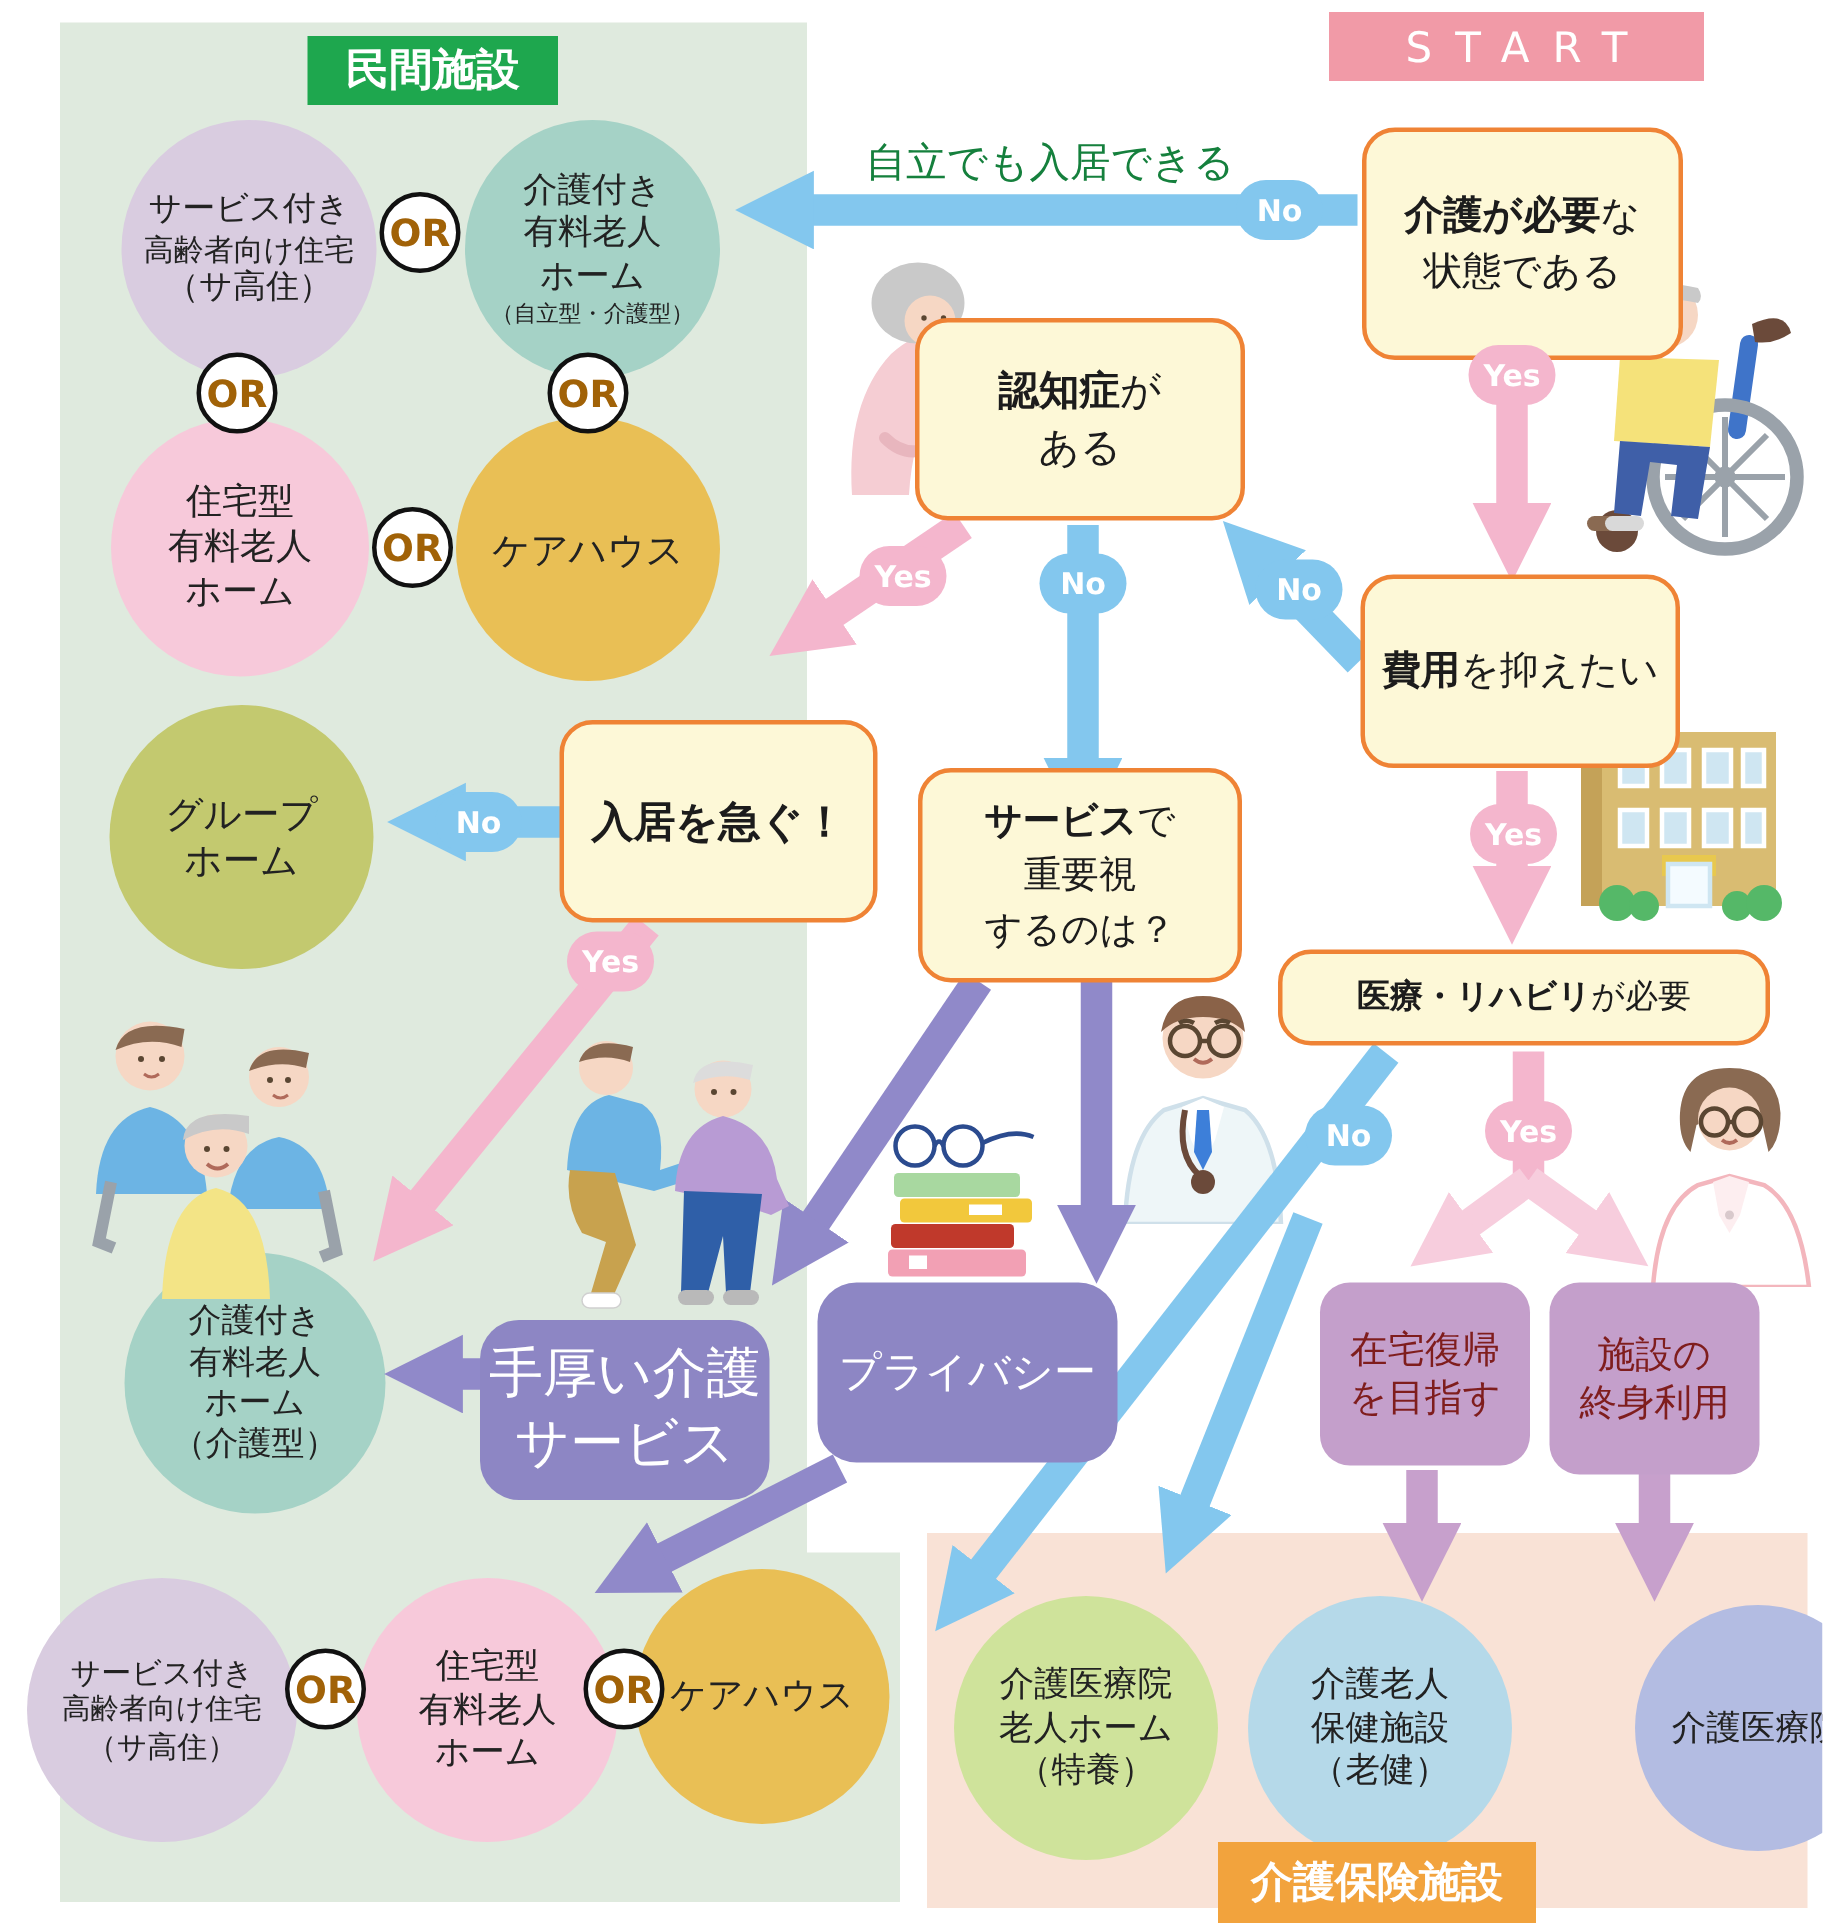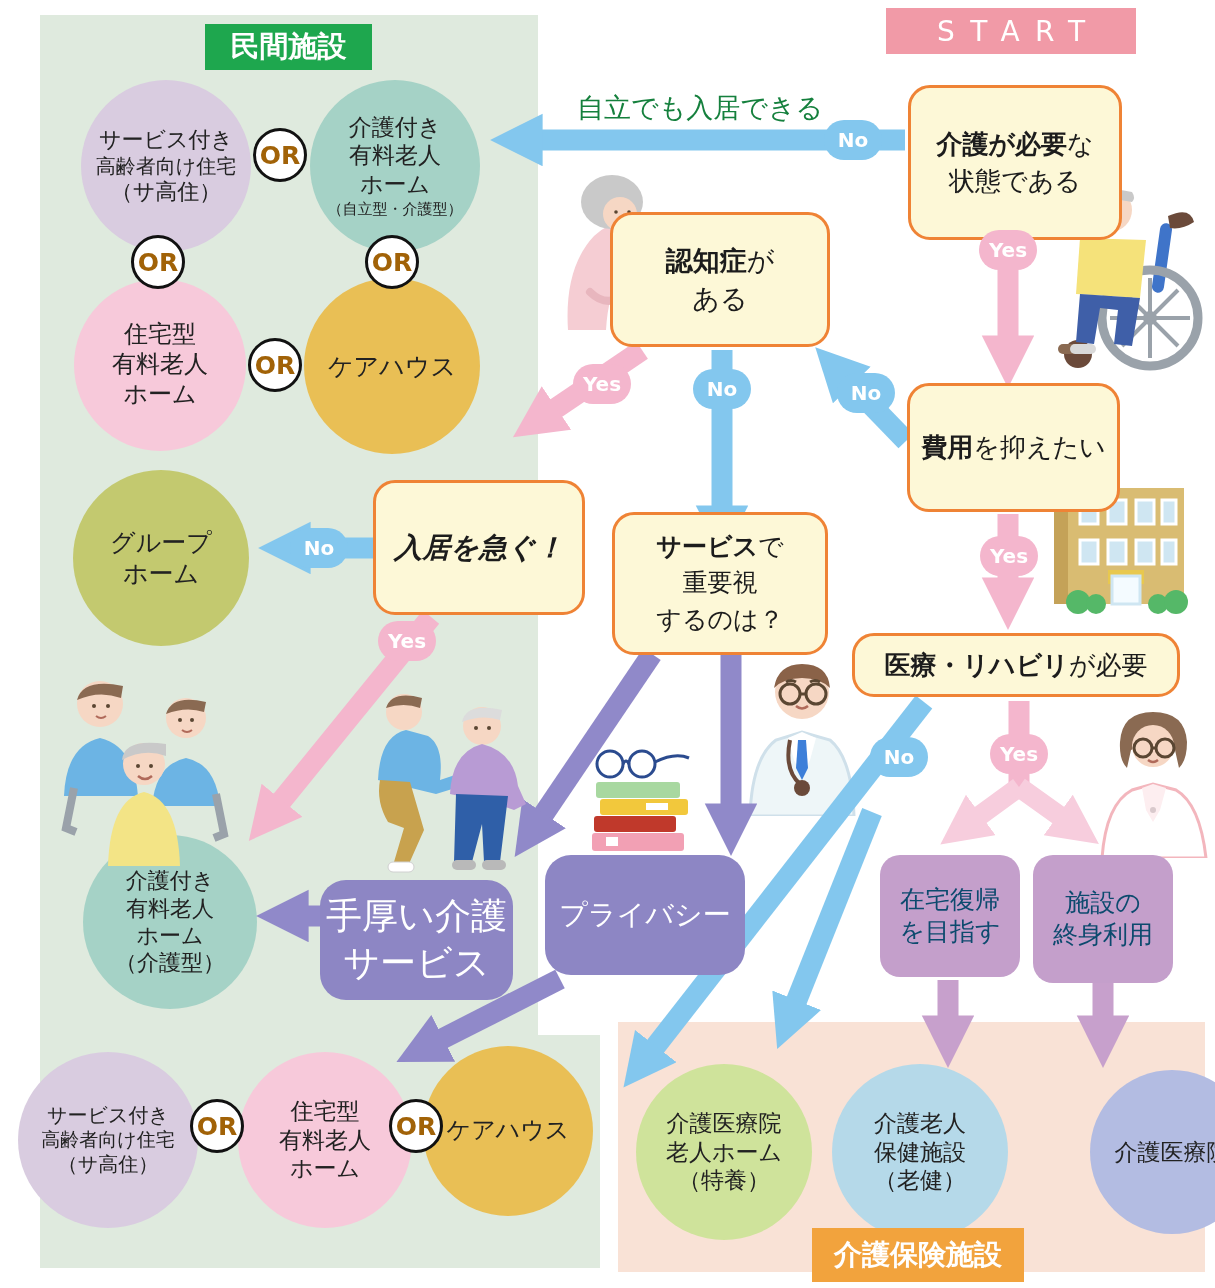--- a/index.html
+++ b/index.html
@@ -14,21 +14,21 @@
   .circle div{white-space:nowrap;}
   .illus{position:absolute;z-index:2;}
   .illus.front{z-index:5;}
   svg.arrows{position:absolute;left:0;top:0;z-index:3;pointer-events:none;}
   .qbox{position:absolute;z-index:4;background:#fdf8d7;border:3px solid #ef8335;border-radius:22px;
         display:flex;flex-direction:column;align-items:center;justify-content:center;text-align:center;
         color:#1c1c1c;line-height:1.4;box-sizing:border-box;}
   .qbox b{font-weight:bold;}
   .pbox{position:absolute;z-index:4;background:#8d86c4;border-radius:26px;color:#fff;
         display:flex;flex-direction:column;align-items:center;justify-content:center;text-align:center;line-height:1.3;}
-  .mbox{position:absolute;z-index:4;background:#c49fcb;border-radius:20px;color:#0c4a6e;
+  .mbox{position:absolute;z-index:4;background:#c49fcb;border-radius:20px;color:#7f1d1d;
         display:flex;flex-direction:column;align-items:center;justify-content:center;text-align:center;line-height:1.3;}
   .pill{position:absolute;z-index:4;transform:translate(-50%,-50%);color:#fff;font-weight:bold;
         font-size:20px;display:flex;align-items:center;justify-content:center;
         width:58px;height:40px;border-radius:22px;}
   .pill-no{background:#83c7ee;}
   .pill-yes{background:#f4b6cd;}
   .orb{position:absolute;z-index:4;transform:translate(-50%,-50%);width:48px;height:48px;border-radius:50%;
        background:#ffffff;border:3px solid #111;display:flex;align-items:center;justify-content:center;
        font-weight:bold;font-size:25px;color:#a16207;}
   .banner{position:absolute;z-index:4;display:flex;align-items:center;justify-content:center;color:#fff;}
@@ -295,29 +295,29 @@
     <div><b>介護が必要</b><span>な</span></div>
     <div>状態である</div>
   </div>
   <div class="qbox" style="left:907px;top:383px;width:213px;height:129px;font-size:26px;">
     <div><b>費用</b><span>を抑えたい</span></div>
   </div>
   <div class="qbox" style="left:610px;top:212px;width:220px;height:135px;font-size:27px;">
     <div><b>認知症</b><span>が</span></div>
     <div>ある</div>
   </div>
-  <div class="qbox" style="left:373px;top:480px;width:212px;height:135px;font-size:28px;font-weight:bold;font-style:italic;">
+  <div class="qbox" style="left:373px;top:480px;width:212px;height:135px;font-size:28px;font-weight:bold;">
     <div>入居を急ぐ！</div>
   </div>
   <div class="qbox" style="left:612px;top:512px;width:216px;height:143px;font-size:25px;line-height:1.45;">
     <div><b>サービス</b><span>で</span></div>
     <div>重要視</div>
     <div>するのは？</div>
   </div>
-  <div class="qbox" style="left:852px;top:633px;width:328px;height:64px;font-size:26px;">
+  <div class="qbox" style="left:852px;top:633px;width:328px;height:64px;font-size:22px;">
     <div><b>医療・リハビリ</b><span>が必要</span></div>
   </div>
 
   <div class="pbox" style="left:320px;top:880px;width:193px;height:120px;font-size:36px;">
     <div>手厚い介護</div>
     <div>サービス</div>
   </div>
   <div class="pbox" style="left:545px;top:855px;width:200px;height:120px;font-size:28px;">
     <div>プライバシー</div>
   </div>

